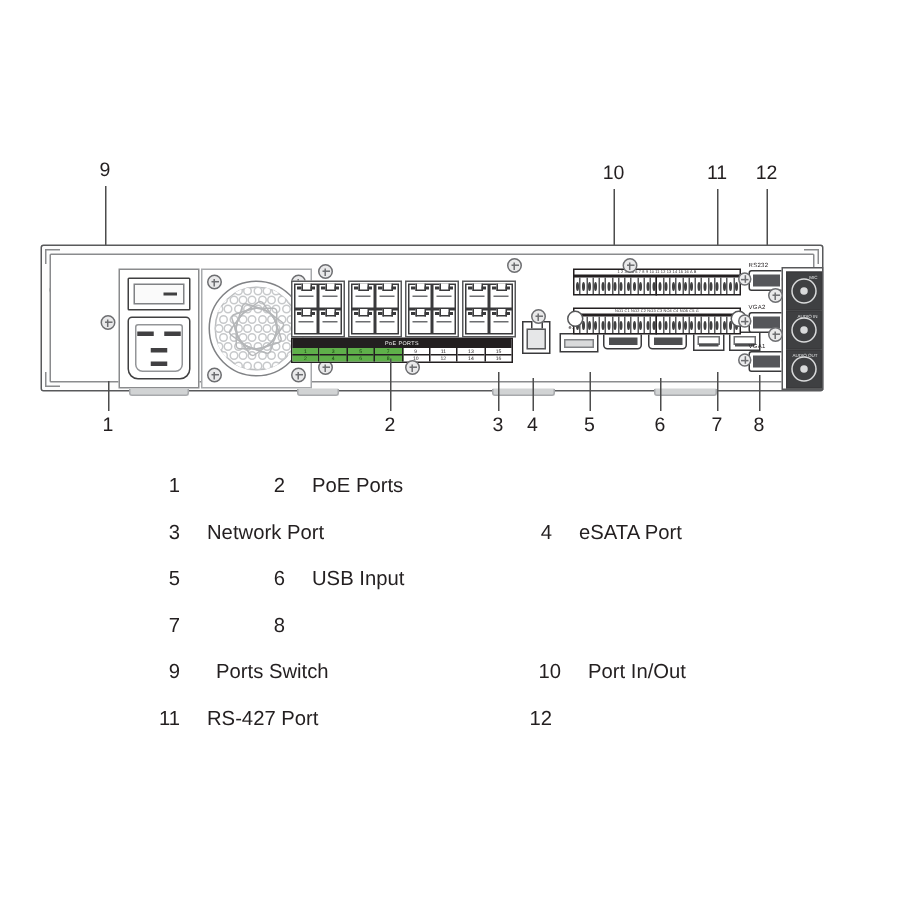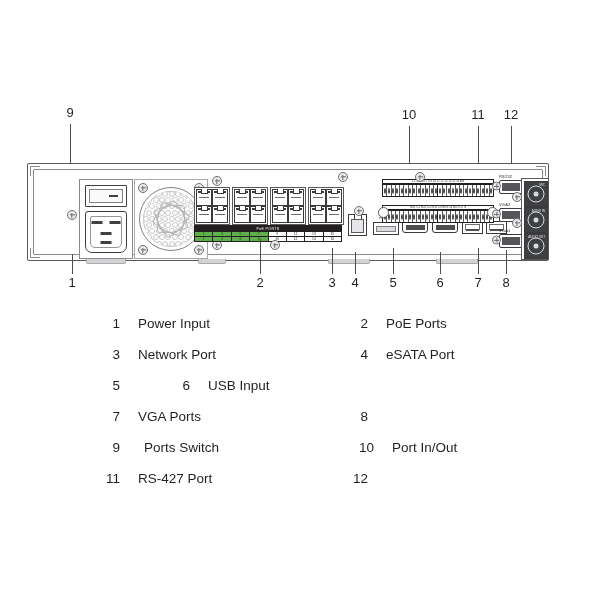--- a/index.html
+++ b/index.html
@@ -661,38 +661,36 @@
     <div class="leader" style="left:478px;top:248px;height:26px;"></div>
     <div class="callout" style="left:468px;top:276px;">7</div>
 
     <div class="leader" style="left:506px;top:250px;height:24px;"></div>
     <div class="callout" style="left:496px;top:276px;">8</div>
   </div>
 
   <div class="legend">
     <div class="legend-row">
       <div class="lg-num">1</div>
-      <div class="lg-txt">Power Input</div>
       <div class="lg-num2">2</div>
       <div class="lg-txt2">PoE Ports</div>
     </div>
     <div class="legend-row">
       <div class="lg-num">3</div>
       <div class="lg-txt">Network Port</div>
       <div class="lg-num2">4</div>
       <div class="lg-txt2">eSATA Port</div>
     </div>
     <div class="legend-row">
       <div class="lg-num">5</div>
       <div class="lg-num2">6</div>
       <div class="lg-txt2">USB Input</div>
     </div>
     <div class="legend-row">
       <div class="lg-num">7</div>
-      <div class="lg-txt">VGA Ports</div>
       <div class="lg-num2">8</div>
     </div>
     <div class="legend-row">
       <div class="lg-num">9</div>
       <div class="lg-txt" style="padding-left:6px;">Ports Switch</div>
       <div class="lg-num2">10</div>
       <div class="lg-txt2">Port In/Out</div>
     </div>
     <div class="legend-row">
       <div class="lg-num">11</div>

